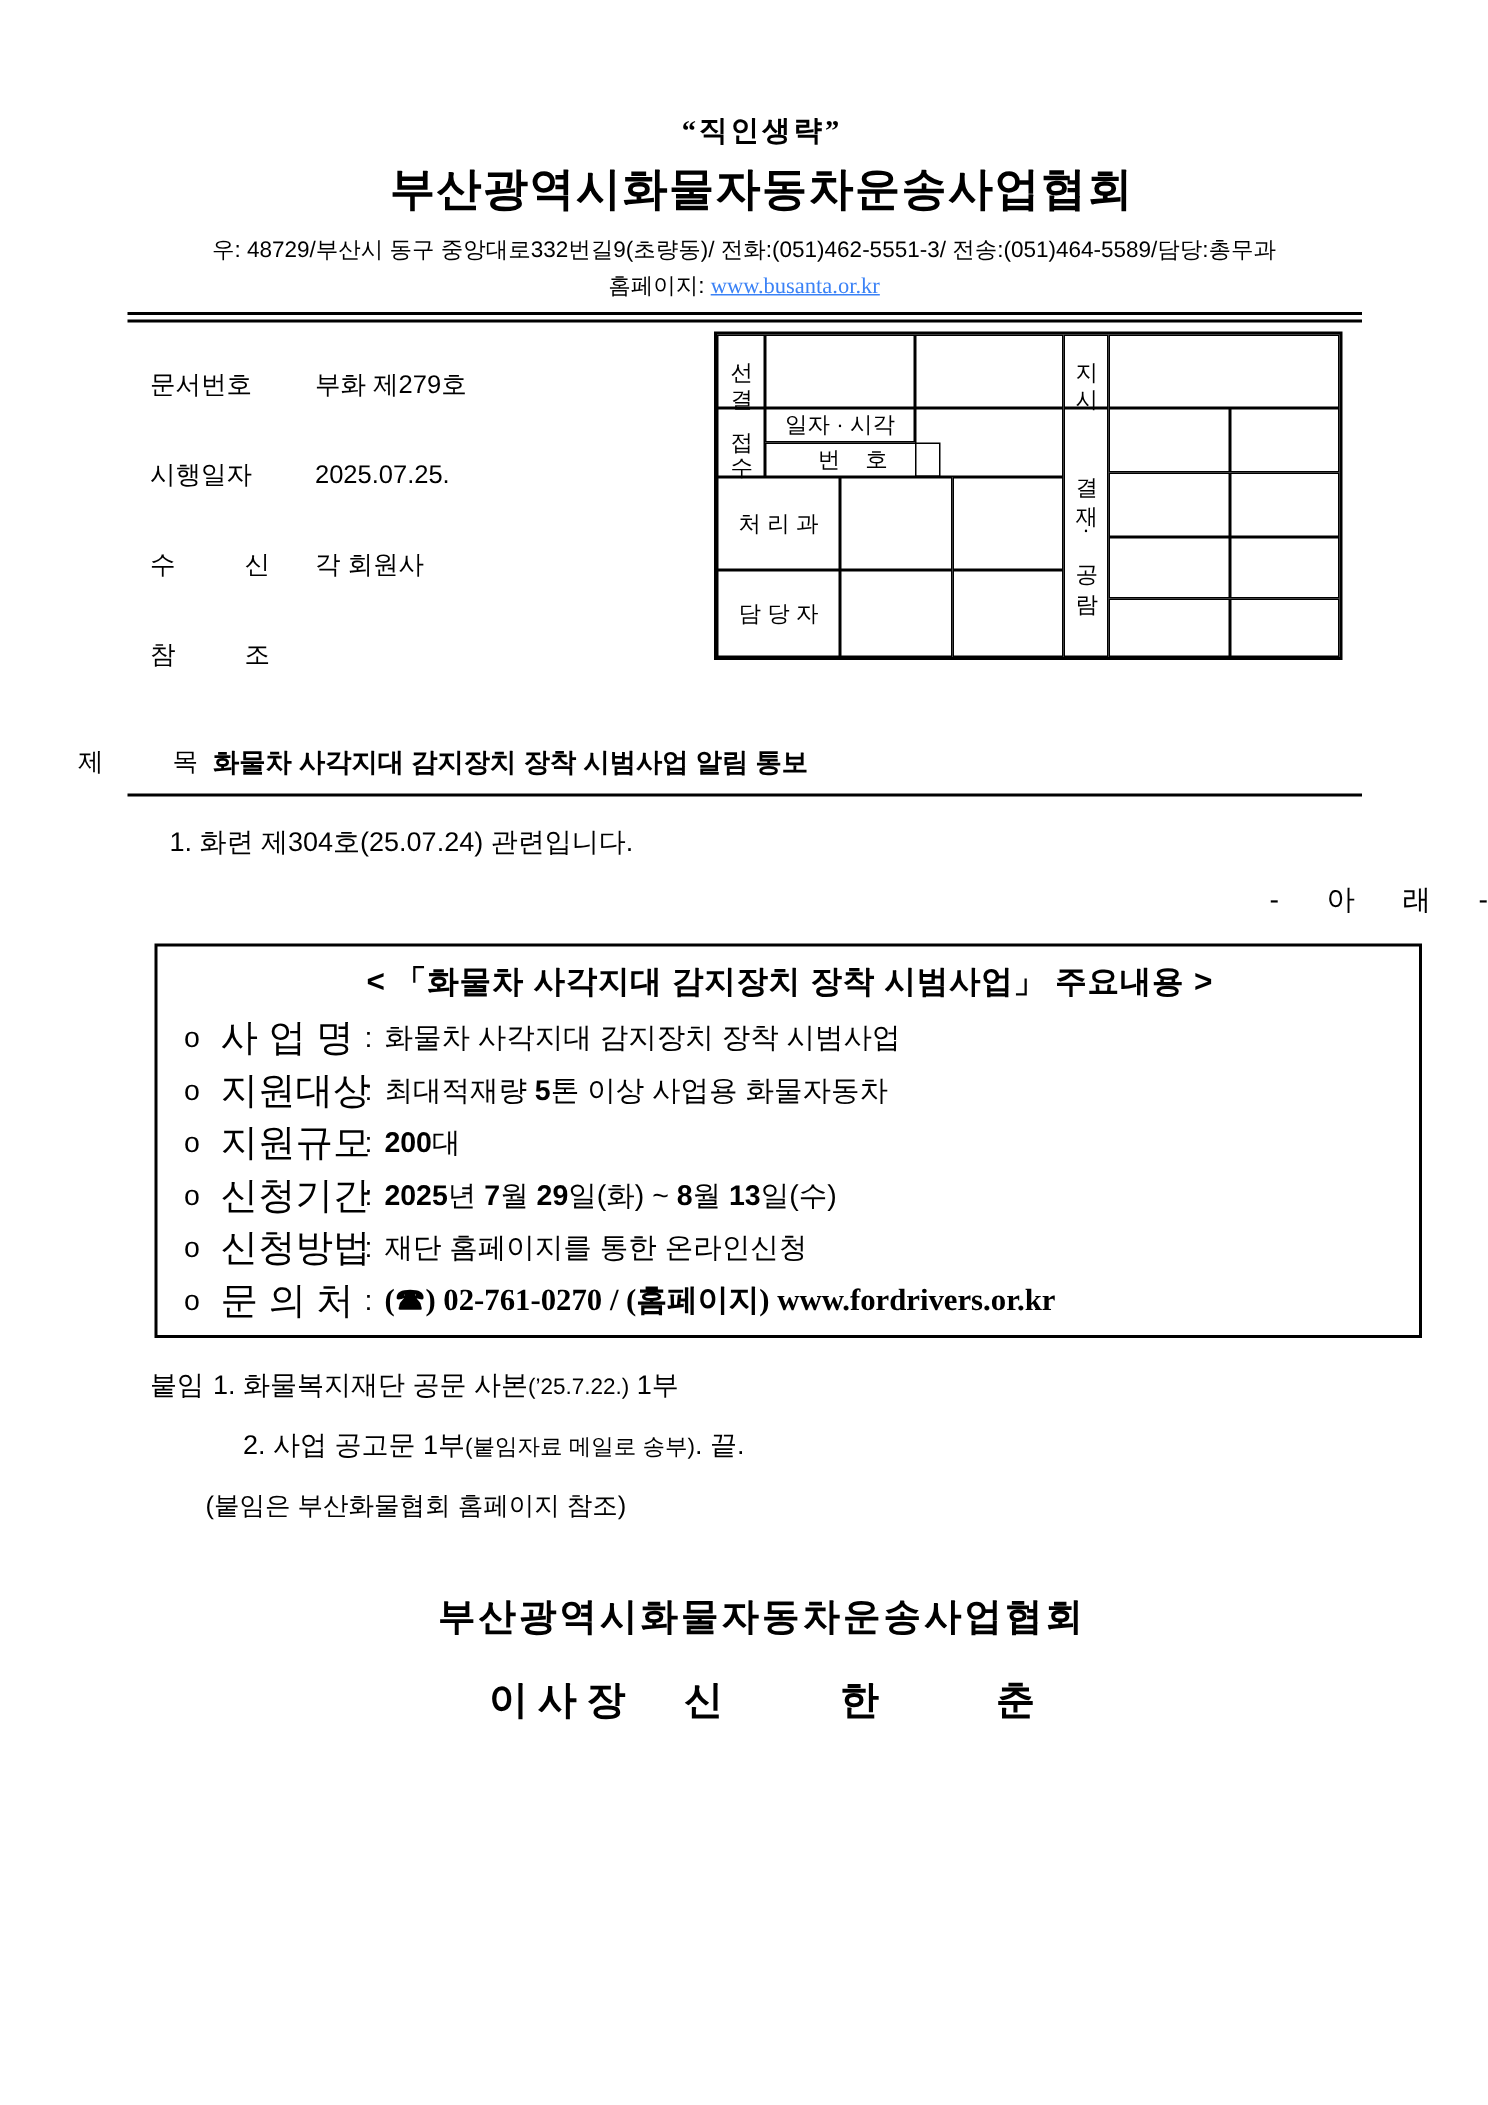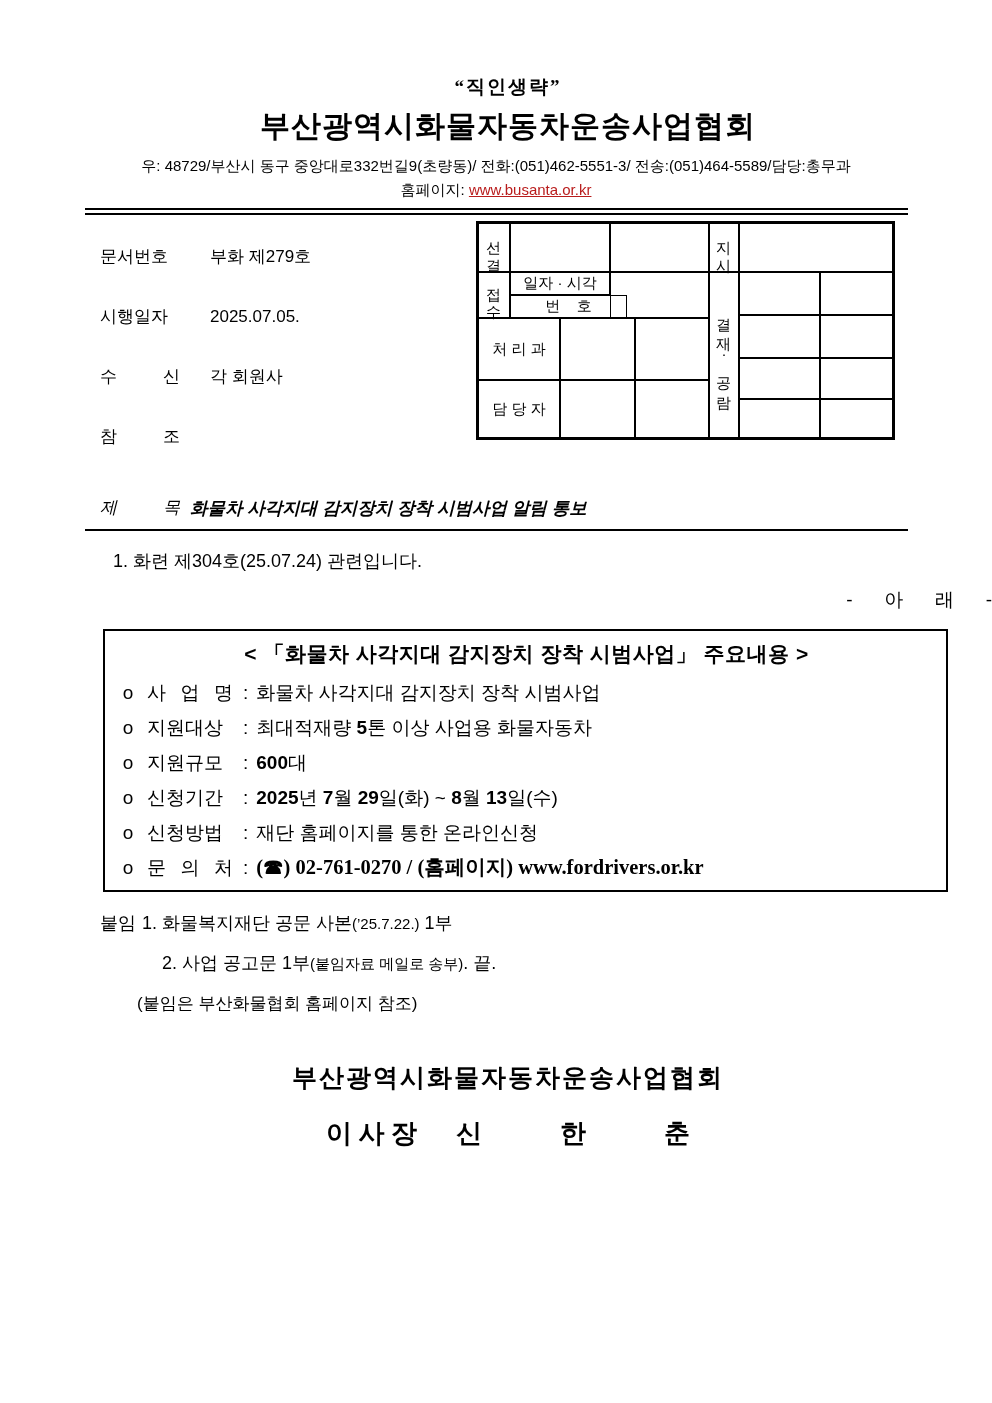--- a/index.html
+++ b/index.html
@@ -15,53 +15,53 @@
   }
   .serif{font-family:"Liberation Serif","DejaVu Serif",serif;padding-left:24px;}
   .center{text-align:center;}
   .pre{white-space:pre;}
 
   
   .stamp-note{margin-top:74px;font-size:19px;font-weight:bold;letter-spacing:2px;}
   .org-title{margin-top:6px;font-size:30px;font-weight:bold;letter-spacing:1px;}
   .addr{margin-top:10px;font-size:15px;letter-spacing:0px;}
   .homepage{margin-top:5px;font-size:15px;}
-  .homepage a{color:#b91c1c;text-decoration:underline;cursor:pointer;}
+  .homepage a{color:#3b82f6;text-decoration:underline;cursor:pointer;font-family:Liberation Serif, serif;}
   .dbl-rule{margin:8px 84px 0 85px;height:7px;border-top:2px solid #000;border-bottom:2px solid #000;}
 
   
   .info-row{display:flex;justify-content:space-between;margin:6px 97px 0 100px;}
   .info-left{width:360px;padding-top:26px;font-size:17px;}
   .info-line{height:20px;line-height:20px;margin-bottom:40px;}
   .info-line.l3{margin-bottom:34px;}
   .jlabel{display:inline-block;width:80px;text-align:justify;text-align-last:justify;vertical-align:top;}
   .ival{margin-left:30px;}
 
   .appr{position:relative;width:419px;height:219px;border:2px solid #000;flex:none;}
   .appr .cell{position:absolute;border:1px solid #000;display:flex;align-items:center;justify-content:center;font-size:15px;}
   .vtext{writing-mode:vertical-rl;text-orientation:upright;letter-spacing:3px;line-height:1;}
   .vtext.tight{letter-spacing:4px;}
 
   
-  .subject{margin:16px 0 0 100px;font-size:17px;height:22px;line-height:22px;font-style:italic;}
+  .subject{margin:16px 0 0 52px;font-size:17px;height:22px;line-height:22px;}
   .subject .jlabel{width:80px;}
   .subject .sval{margin-left:10px;font-weight:bold;font-size:17.5px;}
   .subject-rule{margin:10px 84px 0 85px;border-top:2px solid #000;height:0;}
 
   
   .para1{margin:18px 85px 0 113px;font-size:18px;}
   .para2{margin:22px 86px 0 133px;text-indent:-20px;font-size:19px;line-height:43px;text-align:justify;}
   .below-marker{margin-top:14px;font-size:19px;text-align:right;}
 
   
   .nbox{margin:16px 44px 0 103px;border:2px solid #000;padding:9px 14px 12px 16px;}
   .nbox-title{text-align:center;font-size:21px;font-weight:bold;letter-spacing:0.5px;}
   .nitem{margin-top:14px;font-size:19px;height:21px;line-height:21px;white-space:nowrap;}
   .nitem .bullet{display:inline-block;width:14px;margin-right:12px;text-align:center;}
-  .nitem .jlabel{width:86px;font-size:19px;}
+  .nitem .jlabel{width:86px;font-size:25px;}
   .nitem .sep{display:inline-block;margin:0 8px 0 10px;}
   .nitem .b{font-weight:bold;}
   .nitem.contact .val{font-family:"Liberation Serif","DejaVu Serif",serif;font-size:20.5px;font-weight:bold;}
 
   
   .attach{margin-top:20px;font-size:18px;}
   .attach .row1{margin-left:100px;height:22px;line-height:22px;}
   .attach .lab{display:inline-block;width:40px;}
   .attach .it1{margin-left:2px;}
   .attach .row2{margin-left:162px;margin-top:18px;height:22px;line-height:22px;}
@@ -79,21 +79,21 @@
 
   <div class="center serif stamp-note">“직인생략”</div>
   <div class="center serif org-title">부산광역시화물자동차운송사업협회</div>
   <div class="center addr">우: 48729/부산시 동구 중앙대로332번길9(초량동)/ 전화:(051)462-5551-3/ 전송:(051)464-5589/담당:총무과</div>
   <div class="center homepage"><span class="pre">홈페이지: </span><a>www.busanta.or.kr</a></div>
   <div class="dbl-rule"></div>
 
   <div class="info-row">
     <div class="info-left">
       <div class="info-line"><span class="jlabel">문서번호</span><span class="ival">부화 제279호</span></div>
-      <div class="info-line"><span class="jlabel">시행일자</span><span class="ival">2025.07.05.</span></div>
+      <div class="info-line"><span class="jlabel">시행일자</span><span class="ival">2025.07.25.</span></div>
       <div class="info-line"><span class="jlabel">수 신</span><span class="ival">각 회원사</span></div>
       <div class="info-line l3"><span class="jlabel">참 조</span><span class="ival"></span></div>
     </div>
 
     <div class="appr">
 
       <div class="cell" style="left:0;top:0;width:32px;height:49px;">
           <span class="vtext">선결</span>
         </div>
       <div class="cell" style="left:32px;top:0;width:100px;height:49px;"></div>
@@ -144,21 +144,21 @@
   <div class="subject"><span class="jlabel">제 목</span><span class="sval">화물차 사각지대 감지장치 장착 시범사업 알림 통보</span></div>
   <div class="subject-rule"></div>
 
   <div class="para1">1. 화련 제304호(25.07.24) 관련입니다.</div>
   <div class="center pre below-marker">-      아      래      -</div>
 
   <div class="nbox">
     <div class="nbox-title">&lt; 「화물차 사각지대 감지장치 장착 시범사업」 주요내용 &gt;</div>
     <div class="nitem"><span class="bullet">o</span><span class="jlabel">사 업 명</span><span class="sep">:</span><span class="val"><span>화물차 사각지대 감지장치 장착 시범사업</span></span></div>
     <div class="nitem"><span class="bullet">o</span><span class="jlabel">지원대상</span><span class="sep">:</span><span class="val"><span>최대적재량 </span><span class="b">5</span><span>톤 이상 사업용 화물자동차</span></span></div>
-    <div class="nitem"><span class="bullet">o</span><span class="jlabel">지원규모</span><span class="sep">:</span><span class="val"><span class="b">600</span><span>대</span></span></div>
+    <div class="nitem"><span class="bullet">o</span><span class="jlabel">지원규모</span><span class="sep">:</span><span class="val"><span class="b">200</span><span>대</span></span></div>
     <div class="nitem"><span class="bullet">o</span><span class="jlabel">신청기간</span><span class="sep">:</span><span class="val"><span class="b">2025</span><span>년 </span><span class="b">7</span><span>월 </span><span class="b">29</span><span>일(화) ~ </span><span class="b">8</span><span>월 </span><span class="b">13</span><span>일(수)</span></span></div>
     <div class="nitem"><span class="bullet">o</span><span class="jlabel">신청방법</span><span class="sep">:</span><span class="val"><span>재단 홈페이지를 통한 온라인신청</span></span></div>
     <div class="nitem contact"><span class="bullet">o</span><span class="jlabel">문 의 처</span><span class="sep">:</span><span class="val"><span>(☎) 02-761-0270 / (홈페이지) www.fordrivers.or.kr</span></span></div>
   </div>
 
   <div class="attach">
     <div class="row1"><span class="lab">붙임</span><span class="it1"><span>1. 화물복지재단 공문 사본</span><span class="s">(’25.7.22.)</span><span> 1부</span></span></div>
     <div class="row2"><span>2. 사업 공고문 1부</span><span class="s">(붙임자료 메일로 송부)</span><span>. 끝.</span></div>
     <div class="note">(붙임은 부산화물협회 홈페이지 참조)</div>
   </div>

